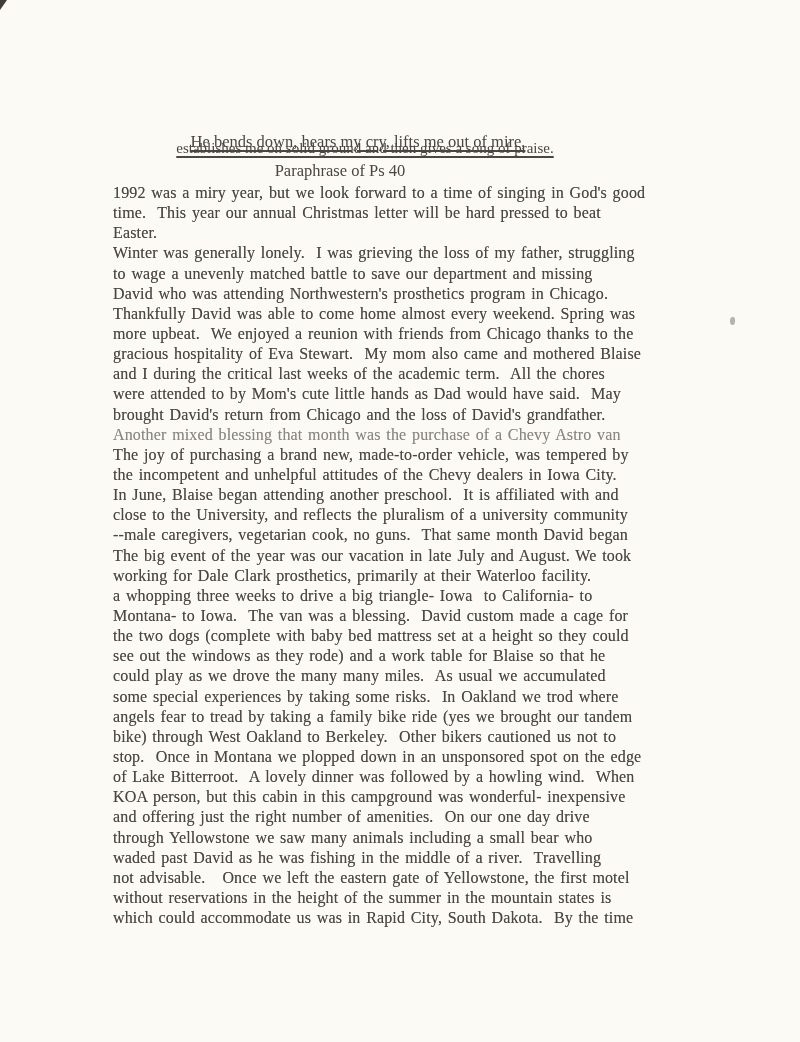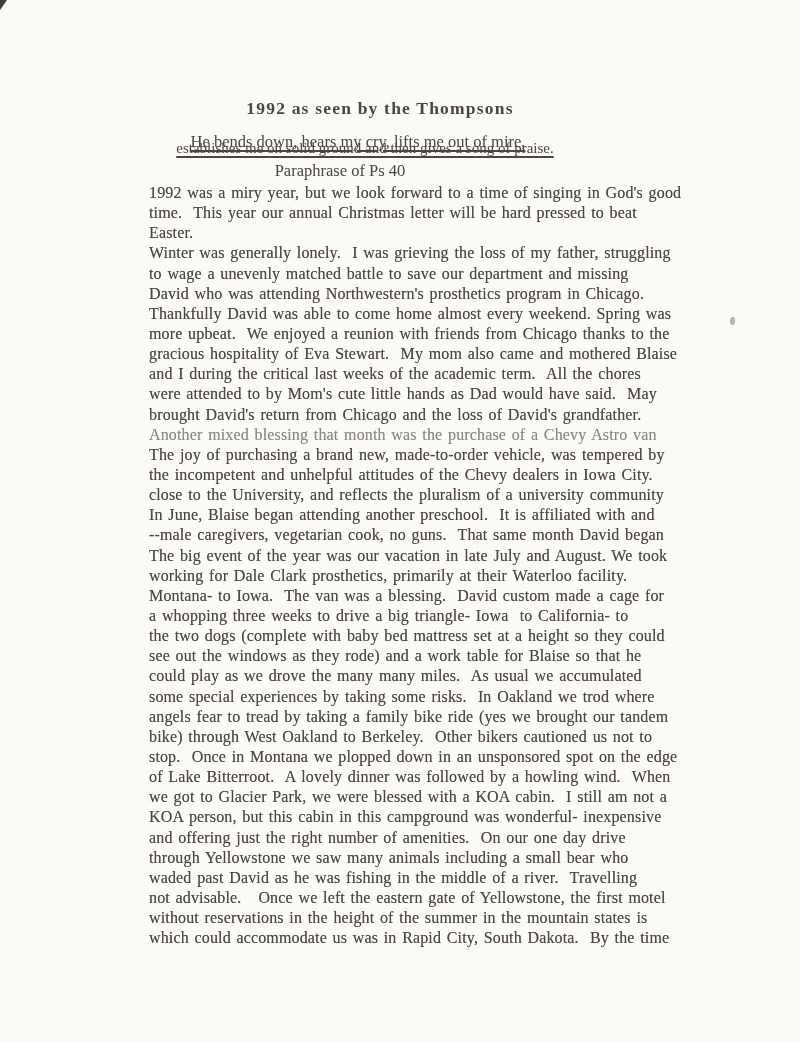--- a/index.html
+++ b/index.html
@@ -50,21 +50,20 @@
     top: 161px; width: 680px;
     font-size: 16.5px;
   }
   .body-text {
     position: absolute;
     top: 183px; left: 113px;
     width: 600px;
     font-size: 16px;
     letter-spacing: 0.15px;
     word-spacing: 1.5px;
-    margin-left: 36px;
   }
   .body-text .line {
     height: 20.15px;
     line-height: 20.15px;
     white-space: pre;
     text-shadow: 0 0 0.5px rgba(74,70,67,0.55);
   }
   .body-text .line.faint {
     color: var(--ink-faint);
     text-shadow: 0 0 0.5px rgba(138,135,129,0.45);
@@ -84,57 +83,55 @@
     border-radius: 60% 40% 50% 50%;
   }
 </style>
 </head>
 <body>
 
 <div class="page">
   <div class="speck-corner"></div>
   <div class="speck-right"></div>
 
-  <div class="hline title">1992 as seen by the Thompsons</div>
   <div class="hline quote-1">He bends down, hears my cry, lifts me out of mire,</div>
   <div class="hline quote-2">establishes me on solid ground and then gives a song of praise.</div>
   <div class="hline attribution">Paraphrase of Ps 40</div>
 
   <div class="body-text">
       <div class="line">1992 was a miry year, but we look forward to a time of singing in God's good</div>
       <div class="line">time.  This year our annual Christmas letter will be hard pressed to beat</div>
       <div class="line">Easter.</div>
       <div class="line">Winter was generally lonely.  I was grieving the loss of my father, struggling</div>
       <div class="line">to wage a unevenly matched battle to save our department and missing</div>
       <div class="line">David who was attending Northwestern's prosthetics program in Chicago.</div>
       <div class="line">Thankfully David was able to come home almost every weekend. Spring was</div>
       <div class="line">more upbeat.  We enjoyed a reunion with friends from Chicago thanks to the</div>
       <div class="line">gracious hospitality of Eva Stewart.  My mom also came and mothered Blaise</div>
       <div class="line">and I during the critical last weeks of the academic term.  All the chores</div>
       <div class="line">were attended to by Mom's cute little hands as Dad would have said.  May</div>
       <div class="line">brought David's return from Chicago and the loss of David's grandfather.</div>
       <div class="line faint">Another mixed blessing that month was the purchase of a Chevy Astro van</div>
       <div class="line">The joy of purchasing a brand new, made-to-order vehicle, was tempered by</div>
       <div class="line">the incompetent and unhelpful attitudes of the Chevy dealers in Iowa City.</div>
+      <div class="line">In June, Blaise began attending another preschool.  It is affiliated with and</div>
       <div class="line">close to the University, and reflects the pluralism of a university community</div>
-      <div class="line">In June, Blaise began attending another preschool.  It is affiliated with and</div>
       <div class="line">--male caregivers, vegetarian cook, no guns.  That same month David began</div>
       <div class="line">The big event of the year was our vacation in late July and August. We took</div>
       <div class="line">working for Dale Clark prosthetics, primarily at their Waterloo facility.</div>
+      <div class="line">a whopping three weeks to drive a big triangle- Iowa  to California- to</div>
       <div class="line">Montana- to Iowa.  The van was a blessing.  David custom made a cage for</div>
-      <div class="line">a whopping three weeks to drive a big triangle- Iowa  to California- to</div>
       <div class="line">the two dogs (complete with baby bed mattress set at a height so they could</div>
       <div class="line">see out the windows as they rode) and a work table for Blaise so that he</div>
       <div class="line">could play as we drove the many many miles.  As usual we accumulated</div>
       <div class="line">some special experiences by taking some risks.  In Oakland we trod where</div>
       <div class="line">angels fear to tread by taking a family bike ride (yes we brought our tandem</div>
       <div class="line">bike) through West Oakland to Berkeley.  Other bikers cautioned us not to</div>
       <div class="line">stop.  Once in Montana we plopped down in an unsponsored spot on the edge</div>
       <div class="line">of Lake Bitterroot.  A lovely dinner was followed by a howling wind.  When</div>
-      <div class="line">we got to Glacier Park, we were blessed with a KOA cabin.  I still am not a</div>
       <div class="line">KOA person, but this cabin in this campground was wonderful- inexpensive</div>
       <div class="line">and offering just the right number of amenities.  On our one day drive</div>
       <div class="line">through Yellowstone we saw many animals including a small bear who</div>
       <div class="line">waded past David as he was fishing in the middle of a river.  Travelling</div>
       <div class="line">not advisable.   Once we left the eastern gate of Yellowstone, the first motel</div>
       <div class="line">without reservations in the height of the summer in the mountain states is</div>
       <div class="line">which could accommodate us was in Rapid City, South Dakota.  By the time</div>
     </div>
 </div>
 

